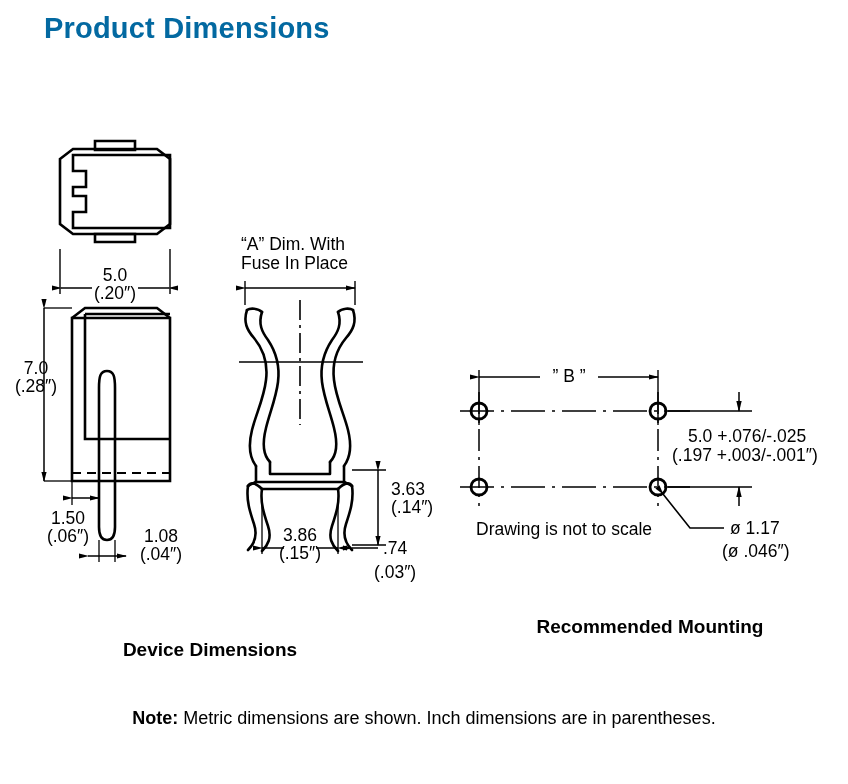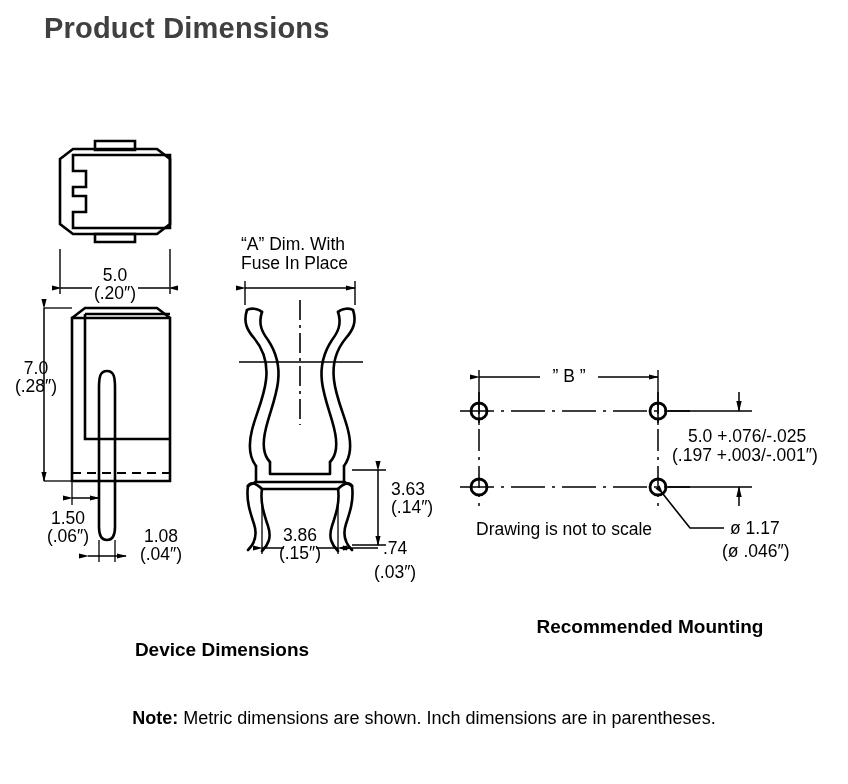--- a/index.html
+++ b/index.html
@@ -15,38 +15,38 @@
     font-family: "Liberation Sans", sans-serif;
     color: #000000;
   }
   #page-title {
     position: absolute;
     left: 44px;
     top: 12px;
     font-size: 29px;
     font-weight: bold;
     letter-spacing: 0.2px;
-    color: #404040;
+    color: #0369a1;
     white-space: nowrap;
   }
   .drawing-svg {
     position: absolute;
     left: 0;
     top: 0;
   }
   .cap {
     position: absolute;
     font-size: 19px;
     font-weight: bold;
     text-align: center;
     white-space: nowrap;
     line-height: 1.25;
   }
   #caption-device {
-    left: 52px;
+    left: 40px;
     top: 638px;
     width: 340px;
   }
   #caption-mounting {
     left: 460px;
     top: 615px;
     width: 380px;
   }
   #note-line {
     position: absolute;

